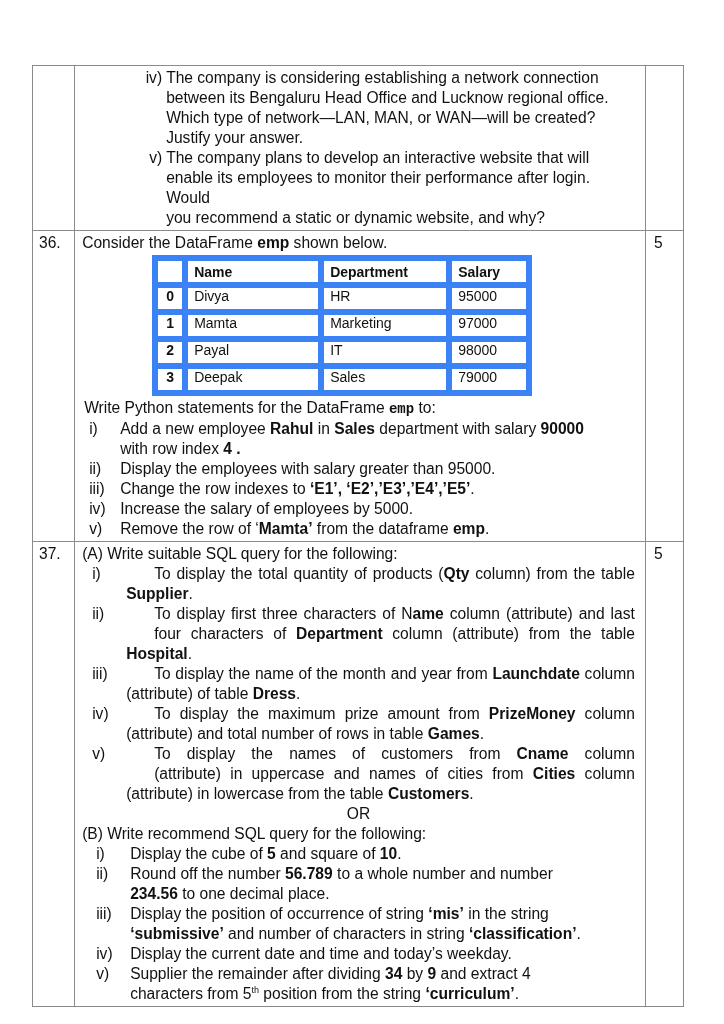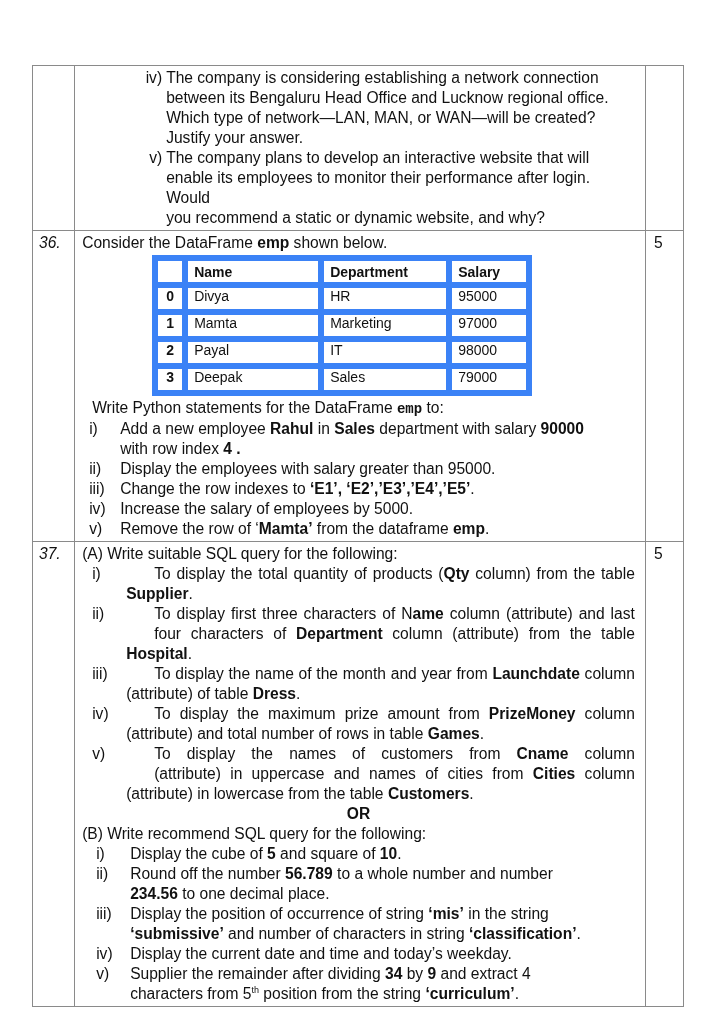--- a/index.html
+++ b/index.html
@@ -10,52 +10,52 @@
     .qtable {
       position: absolute; left: 32px; top: 65px; width: 652px;
       border-collapse: collapse; table-layout: fixed;
     }
     .qtable td {
       border: 1.5px solid #8a8a8a; vertical-align: top; padding: 0;
     }
     .col-num { width: 42px; }
     .col-body { width: 569px; }
     .col-marks { width: 38px; }
-    .qnum { padding: 2px 0 0 6px; line-height: 20px; font-style: italic; }
+    .qnum { padding: 2px 0 0 6px; line-height: 20px; }
     .qmarks { padding: 2px 0 0 8px; line-height: 20px; }
     .body { padding: 2px 10px 2px 7px; }
     .line { line-height: 20px; min-height: 20px; }
     .item { display: flex; line-height: 20px; }
     .item .lbl { flex: 0 0 auto; text-align: right; }
     .item .txt { flex: 1 1 auto; }
     .item .txt.just { text-align: justify; margin-left: 28px; }
     .b { font-weight: bold; }
     .mono { font-family: "Liberation Mono", monospace; font-weight: bold; font-size: 14px; }
     sup { font-size: 9px; line-height: 0; }
-    .or { text-align: center; font-weight: bold; line-height: 20px; }
+    .or { text-align: center; font-weight: normal; line-height: 20px; }
 
     
     .r1 .item { margin-left: 43px; }
     .r1 .lbl { width: 37px; padding-right: 4px; }
     .r1 .txt { max-width: 520px; }
 
     
     .df {
       border-collapse: collapse; margin: 2px 0 2px 70px; font-size: 14px;
     }
     .df td, .df th {
       border: 6px solid #3b82f6; height: 21px; padding: 0 6px; text-align: left; font-weight: normal;
     }
     .df th { font-weight: bold; }
     .df td.idx { font-weight: bold; text-align: center; width: 12px; }
     .df .c-name { width: 118px; }
     .df .c-dept { width: 110px; }
     .df .c-sal { width: 62px; }
 
-    .r2 .intro2 { margin-left: 10px; }
+    .r2 .intro2 { margin-left: 2px; }
     .r2 .item { margin-left: 7px; }
     .r2 .lbl { width: 27px; padding-right: 4px; text-align: left; }
 
     .r3 .item { margin-left: 10px; }
     .r3 .lbl { width: 30px; padding-right: 4px; text-align: left; }
     .r3 .secB .item { margin-left: 14px; }
   </style>
 </head>
 <body>
 

